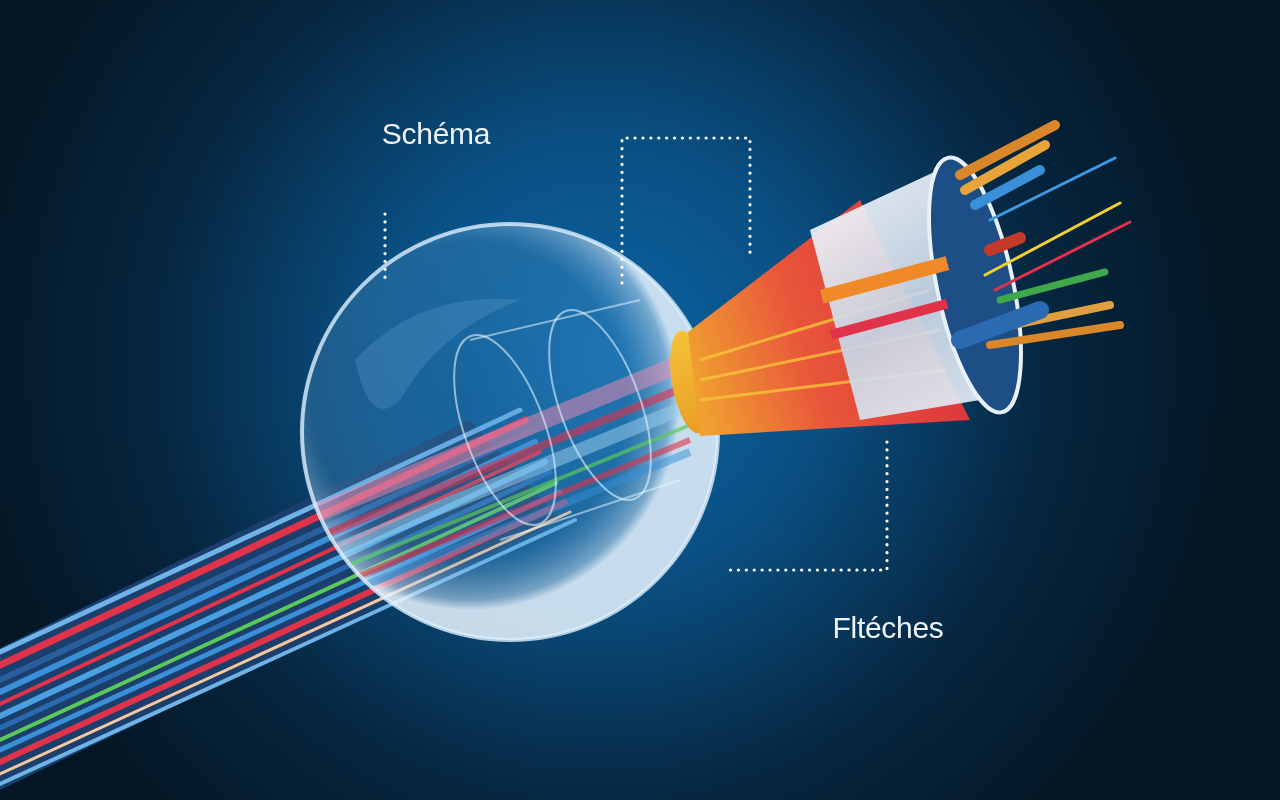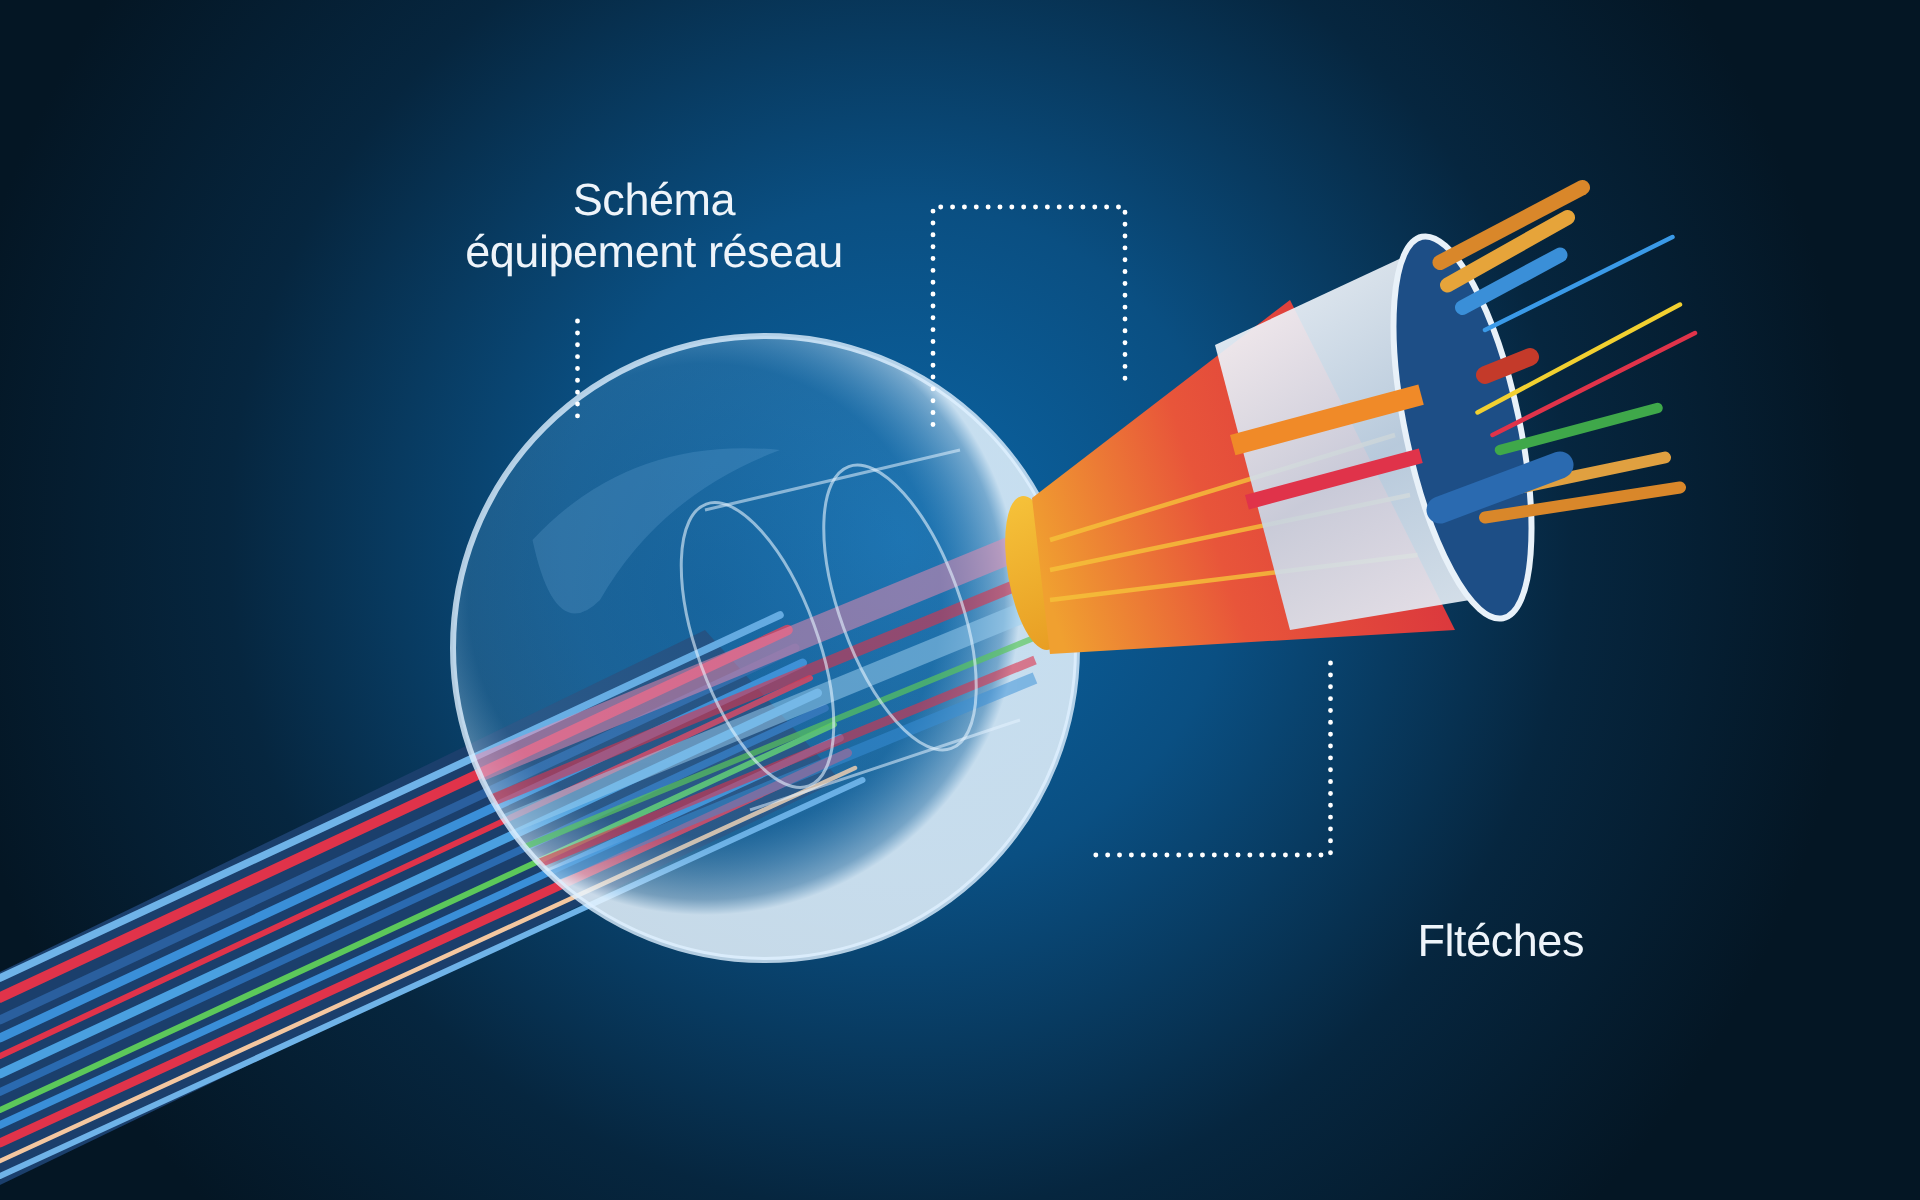--- a/index.html
+++ b/index.html
@@ -11,21 +11,21 @@
     .stage { position: relative; width: 1280px; height: 748px; padding-left: 12px; }
     .stage svg.art { position: absolute; left: 0; top: 0; }
     .label {
       position: absolute; color: #eef4fa; text-align: center;
       font-family: "Liberation Sans", sans-serif;
       font-size: 30px; line-height: 35px; font-weight: 400;
       letter-spacing: -0.3px;
     }
     .label span { display: block; }
     #label-top { left: 296px; top: 116px; width: 280px; }
-    #label-bottom { left: 720px; top: 610px; width: 336px; text-align: right; }
+    #label-bottom { left: 720px; top: 610px; width: 336px; }
   </style>
 </head>
 <body>
 
 <div class="stage">
   <svg class="art" width="1280" height="800" viewBox="0 0 1280 800">
     <defs>
       <radialGradient id="bgGlow" cx="600" cy="360" r="640" gradientUnits="userSpaceOnUse">
         <stop offset="0" stop-color="#0b65a5"></stop>
         <stop offset="0.35" stop-color="#0a4f82"></stop>
@@ -128,19 +128,18 @@
 
     <g fill="none" stroke="#ffffff" stroke-width="3.2" stroke-linecap="round" stroke-dasharray="0.1 7.8">
       <polyline points="385,214 385,284"></polyline>
       <polyline points="622,283 622,138 750,138 750,258"></polyline>
       <polyline points="887,442 887,570 726,570"></polyline>
     </g>
   </svg>
 
   <div class="label" id="label-top">
     <span>Schéma</span>
-    <span>équipement réseau</span>
   </div>
 
   <div class="label" id="label-bottom">
     <span>Fltéches</span>
   </div>
 </div>
 
 </body></html>

